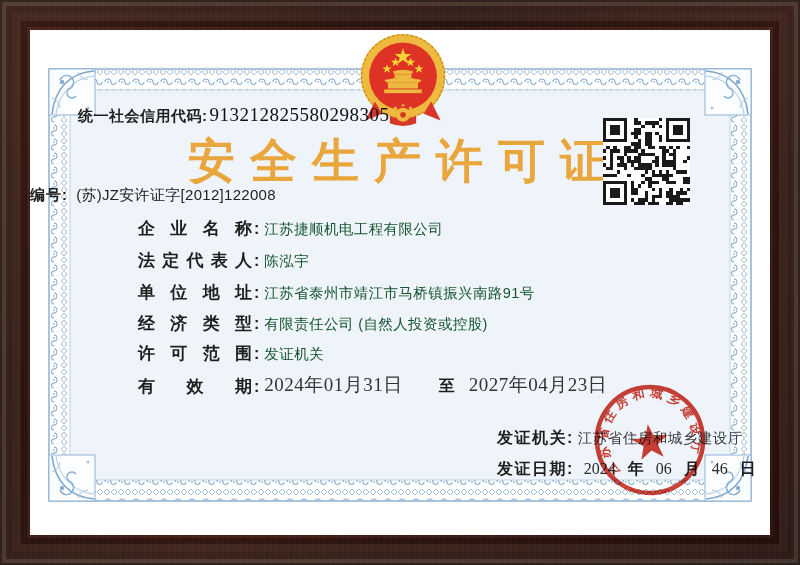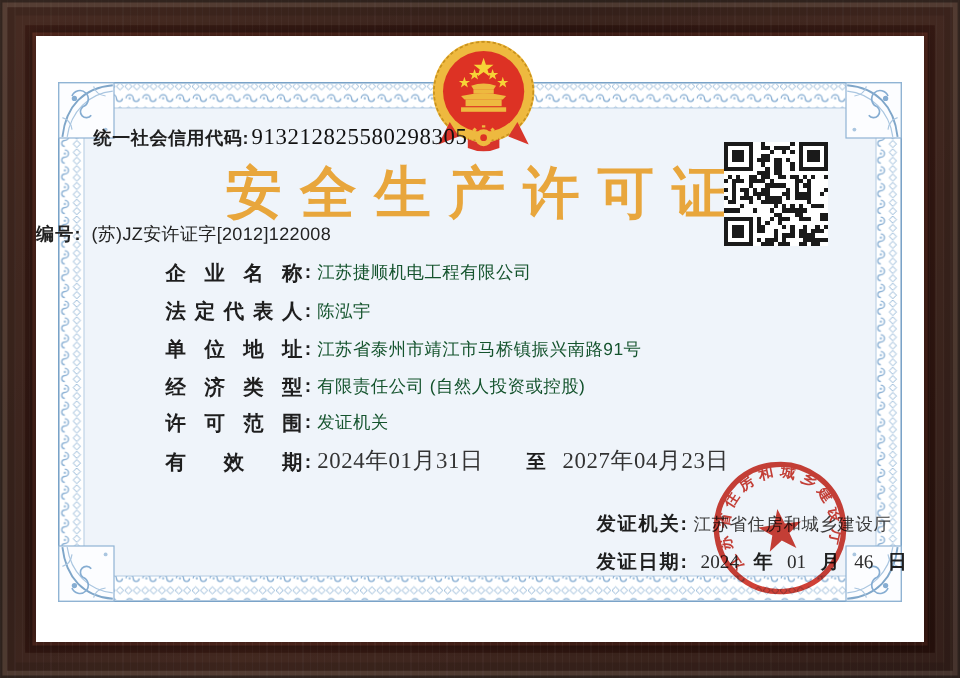--- a/index.html
+++ b/index.html
@@ -214,21 +214,21 @@
       </div>
 
       <div class="small-row" style="top:396px">
         <span class="lbl">发证机关:</span><span class="val">江苏省住房和城乡建设厅</span>
       </div>
 
       <div class="small-row" style="top:427px">
         <span class="lbl">发证日期:</span><span class="date-parts">
             <span class="num">2024</span>
             <span class="unit">年</span>
-            <span class="num">01</span>
+            <span class="num">06</span>
             <span class="unit">月</span>
             <span class="num">46</span>
             <span class="unit">日</span>
           </span>
       </div>
 
       <div class="seal">
         <svg width="124" height="124" viewBox="-62 -62 124 124">
           <defs>
             <path id="sealTextArc" d="M -31 30 A 43 43 0 1 1 31 30" fill="none"></path>

